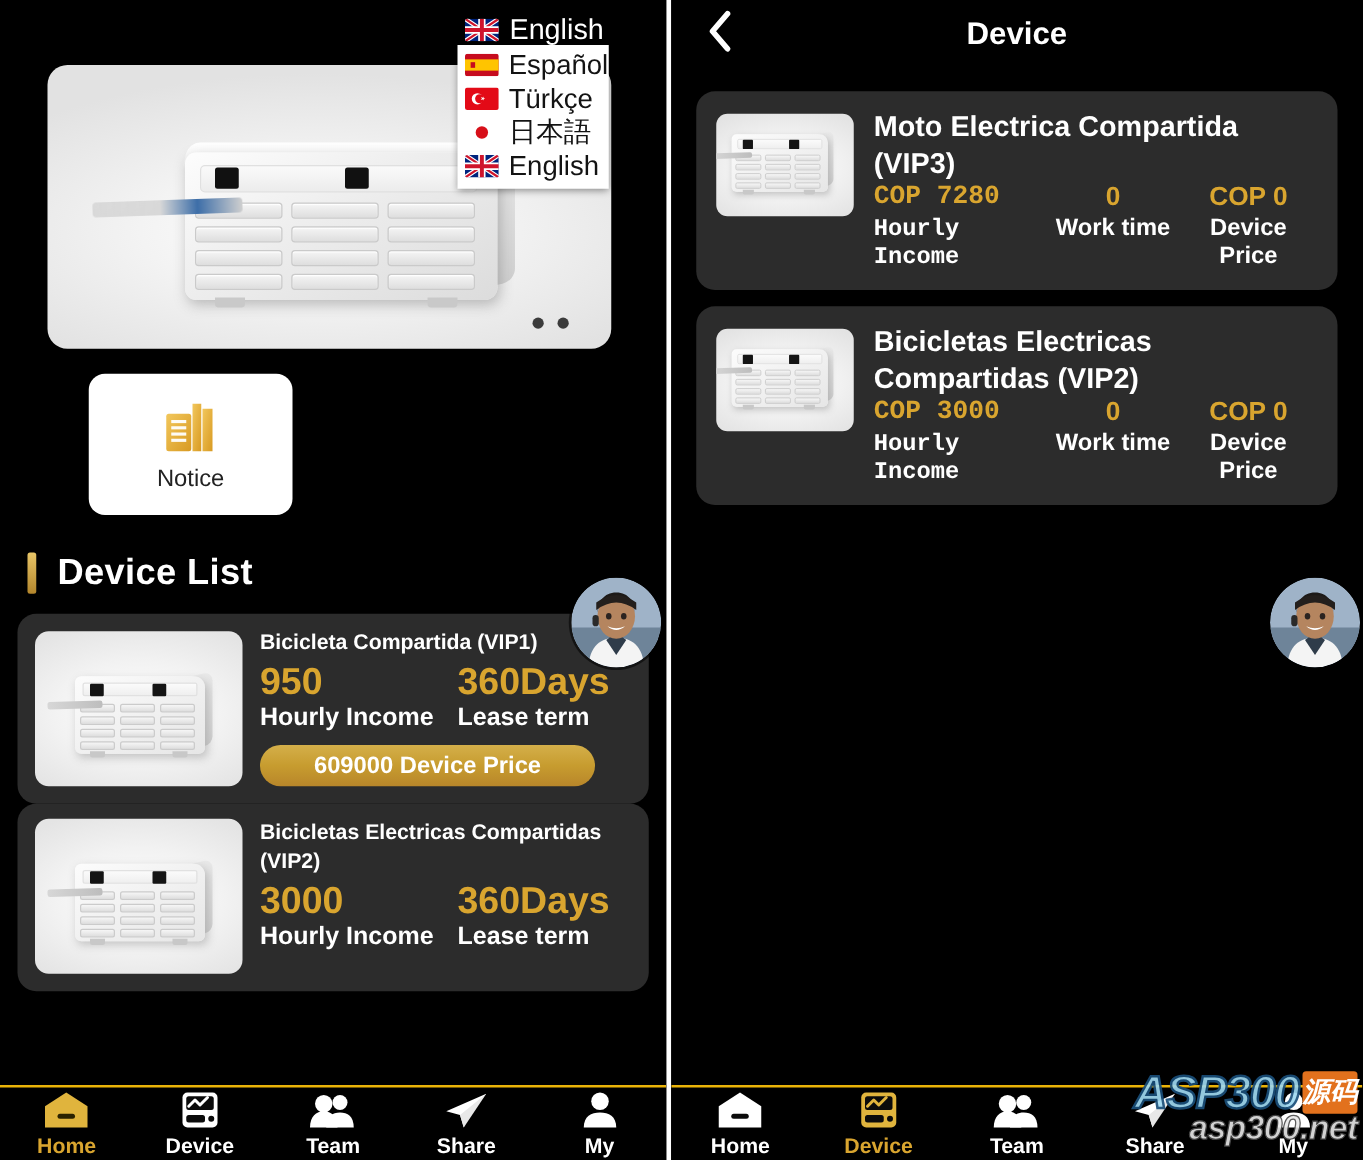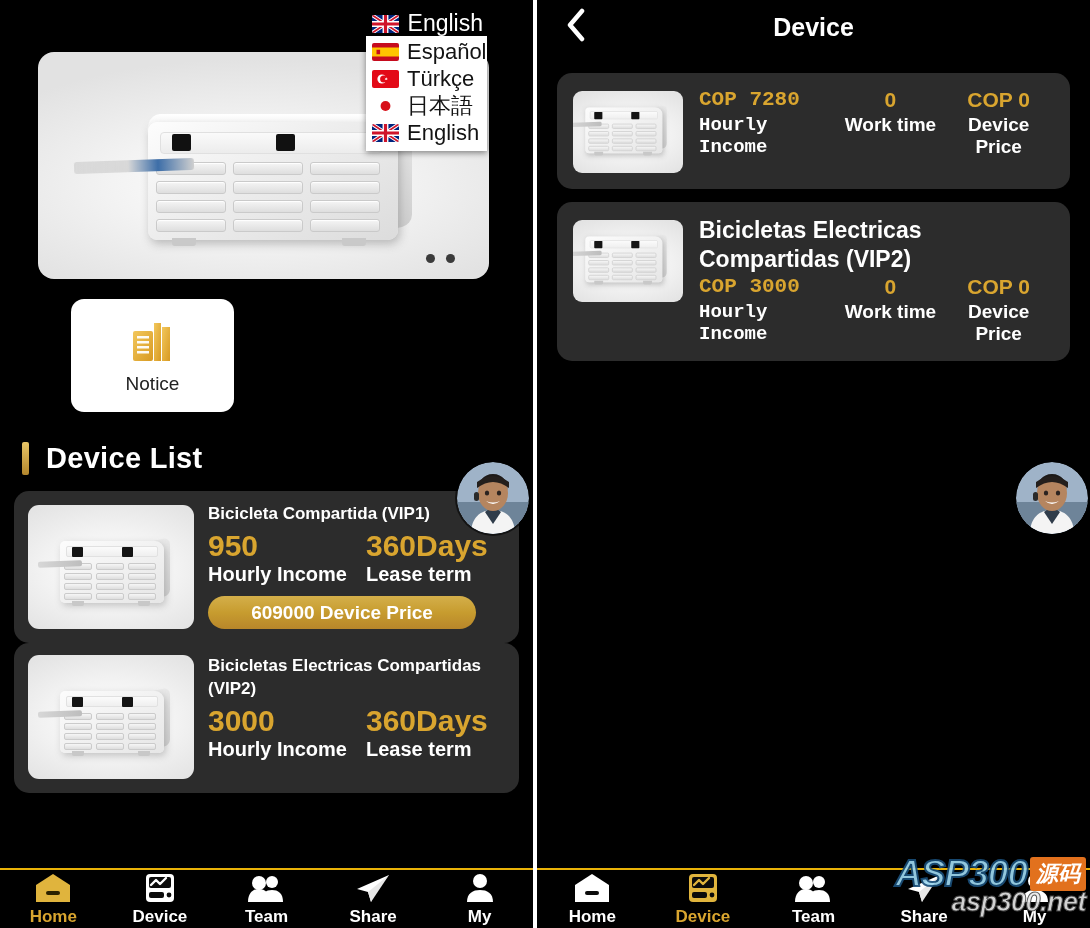--- a/index.html
+++ b/index.html
@@ -225,21 +225,21 @@
   .watermark { position: absolute; right: 4px; bottom: 10px; z-index: 40; pointer-events: none; }
   .wm-top { display: flex; align-items: flex-end; gap: 3px; }
   .wm-asp {
     font-size: 37px; font-weight: bold; font-style: italic;
     color: #9fd8f0;
     -webkit-text-stroke: 2px #1a4f7a;
     letter-spacing: -1px; line-height: .95; opacity: .92;
   }
   .wm-cn {
     background: #e2711d; color: #fff; font-size: 22px; font-weight: bold;
-    padding: 2px 6px; border-radius: 3px; font-style: italic;
+    padding: 2px 0; border-radius: 3px; font-style: italic;
   }
   .wm-bot {
     font-size: 27px; font-weight: bold; font-style: italic; color: #e9e9e9;
     -webkit-text-stroke: 1px #4a4a4a; text-align: right; margin-top: -4px; opacity: .9;
     letter-spacing: -.5px;
   }
 </style>
 </head>
 <body>
 
@@ -605,20 +605,21 @@
                   <div class="m-slot"></div>
                   <div class="m-slot"></div>
                 </div>
             </div>
             <div class="m-bank"></div>
               <div class="m-foot l"></div>
               <div class="m-foot r"></div>
           </div>
         </div>
         <div class="rp-right">
+          <div class="rp-name">Moto Electrica Compartida  (VIP3)</div>
           <div class="rp-vals">
             <div class="rp-val c-income">COP 7280</div>
             <div class="rp-val c-work">0</div>
             <div class="rp-val c-price">COP 0</div>
           </div>
           <div class="rp-lbls">
             <div class="rp-lbl c-income">Hourly Income</div>
             <div class="rp-lbl c-work">Work time</div>
             <div class="rp-lbl c-price">Device Price</div>
           </div>

